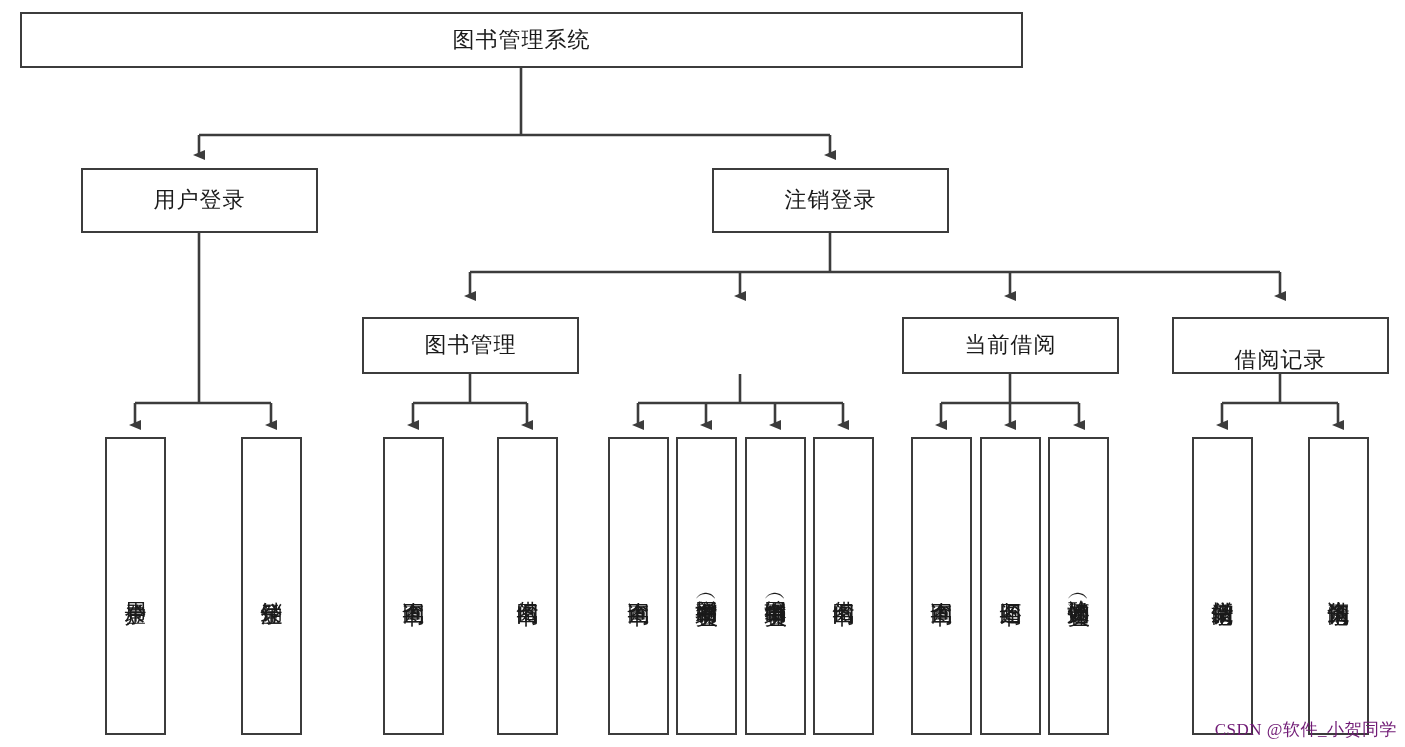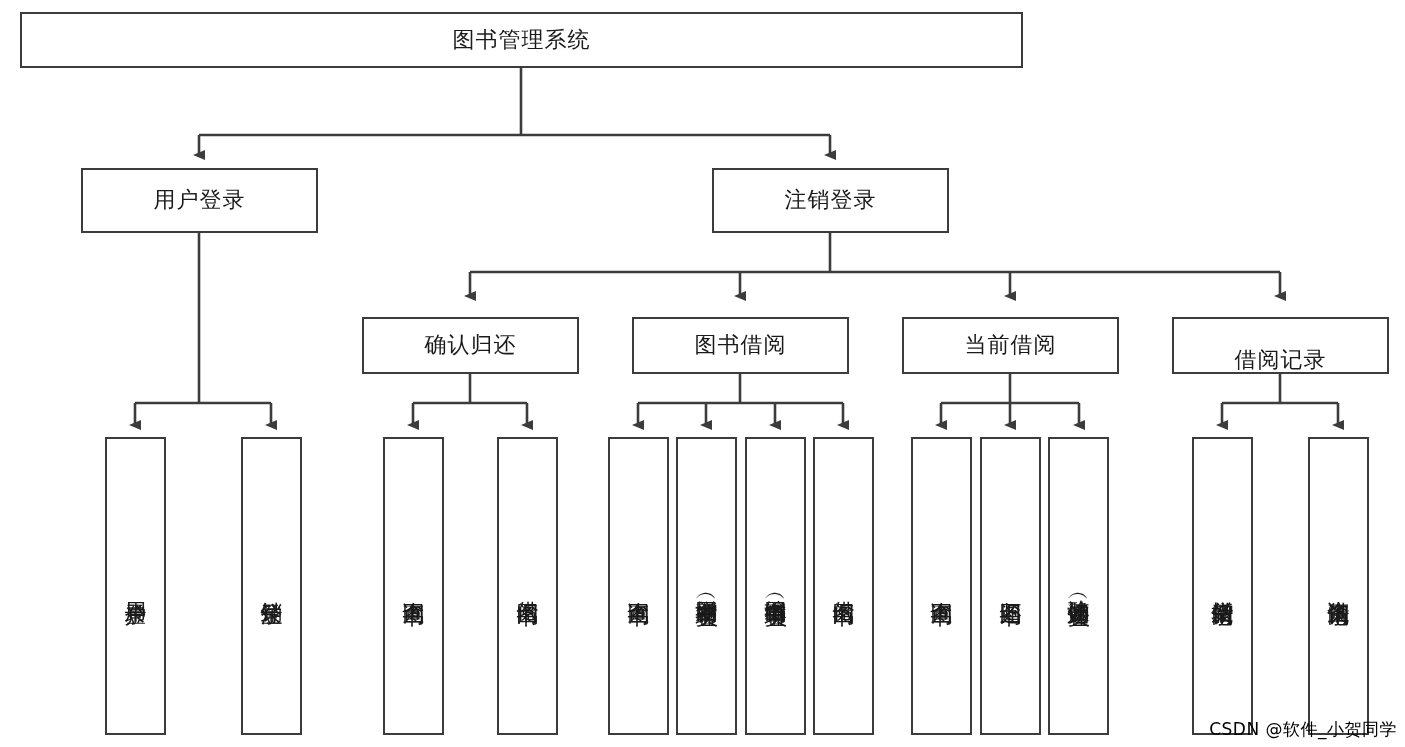--- a/index.html
+++ b/index.html
@@ -10,20 +10,21 @@
   }
   body {
     font-family: "DejaVu Sans", "Liberation Sans", sans-serif;
   }
   #canvas {
     position: relative;
     width: 1405px;
     height: 747px;
     background: #ffffff;
     overflow: hidden;
+    font-family: Liberation Serif, serif;
   }
   svg#edges {
     position: absolute;
     left: 0;
     top: 0;
     width: 1405px;
     height: 747px;
     pointer-events: none;
   }
   .node {
@@ -57,21 +58,21 @@
     writing-mode: vertical-rl;
     text-orientation: upright;
     display: block;
     text-align: center;
   }
   #watermark {
     position: absolute;
     right: 8px;
     bottom: 6px;
     font-size: 17px;
-    color: #000000;
+    color: #701a75;
     letter-spacing: 0.5px;
     z-index: 5;
     white-space: nowrap;
   }
 </style>
 </head>
 <body>
 
 <div id="canvas">
 
@@ -131,26 +132,23 @@
 
   <div class="node h" style="left:81px; top:168px; width:237px; height:65px;">
     <span>用户登录</span>
   </div>
 
   <div class="node h" style="left:712px; top:168px; width:237px; height:65px;">
     <span>注销登录</span>
   </div>
 
   <div class="node h" style="left:362px; top:317px; width:217px; height:57px;">
-    <span>确认归还</span>
-  </div>
-
-  <div class="node h" style="left:632px; top:317px; width:217px; height:57px;">
-    <span>图书借阅</span>
-  </div>
+    <span>图书管理</span>
+  </div>
+
 
   <div class="node h" style="left:902px; top:317px; width:217px; height:57px;">
     <span>当前借阅</span>
   </div>
 
   <div class="node h" style="left:1172px; top:317px; width:217px; height:57px;align-items:flex-end;">
     <span>借阅记录</span>
   </div>
 
   <div class="node v" style="left:105px; top:437px; width:61px; height:298px;">

